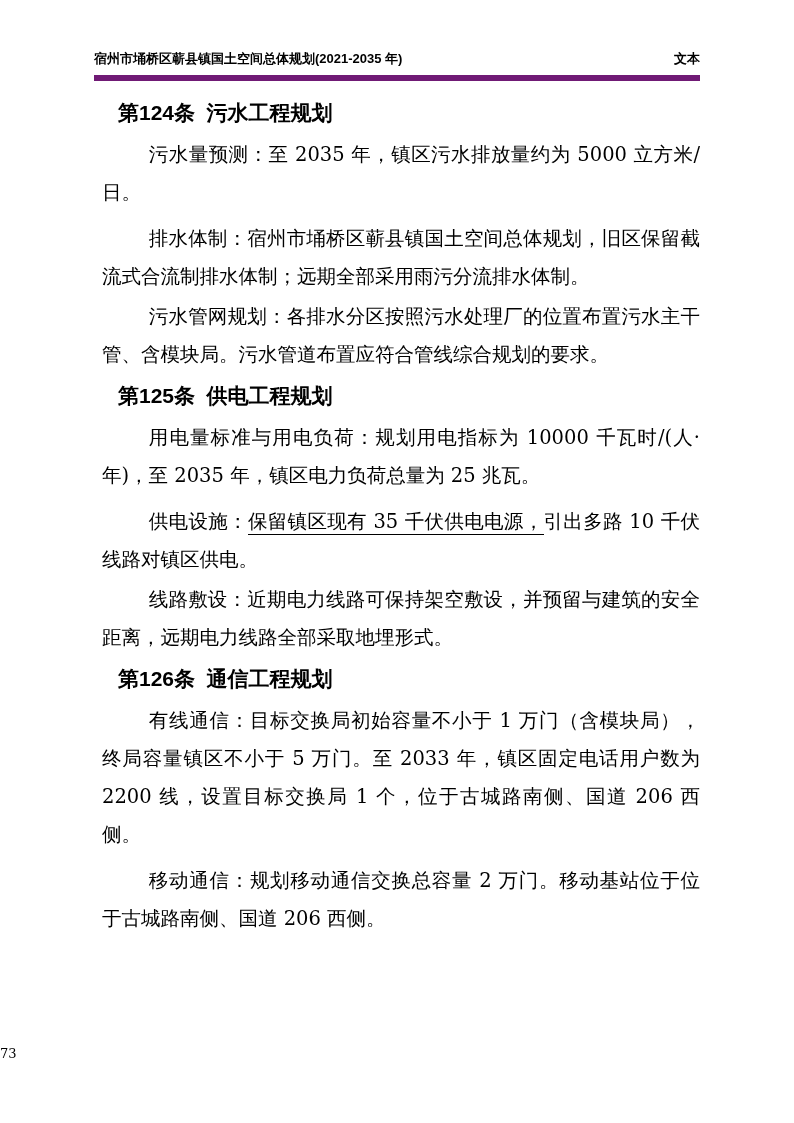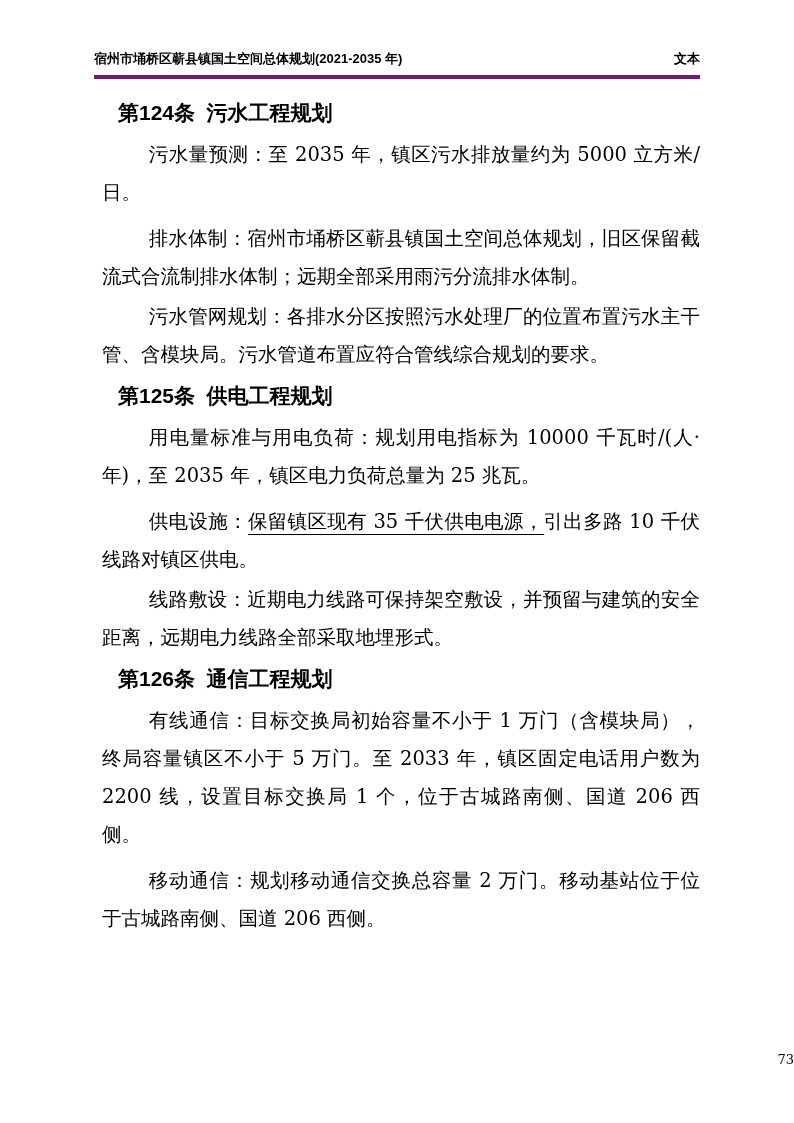--- a/index.html
+++ b/index.html
@@ -23,21 +23,21 @@
     top: 50px;
     left: 94px;
     right: 94px;
     display: flex;
     justify-content: space-between;
     align-items: flex-end;
     font-family: "Liberation Sans", sans-serif;
     font-weight: bold;
     font-size: 13px;
     padding-bottom: 7px;
-    border-bottom: 4px solid #701a75;
+    border-bottom: 6px solid #701a75;
   }
   
   .doc-body {
     position: absolute;
     top: 75px;
     left: 102px;
     right: 94px;
     padding-top: 18px;
   }
   .section-heading {
@@ -65,24 +65,23 @@
     padding-bottom: 1px;
   }
   .u-tail {
     padding-right: 2.2em;
   }
   
   .page-footer {
     position: absolute;
     left: 0;
     right: 0;
-    bottom: 56px;
-    text-align: right;
+    bottom: 62px;
+    text-align: left;
     font-size: 13px;
-    padding-left: 12px;
   }
 </style>
 </head>
 <body>
 
 <div class="page">
 
   <div class="page-header">
     <span>宿州市埇桥区蕲县镇国土空间总体规划(2021-2035 年)</span>
     <span>文本</span>

